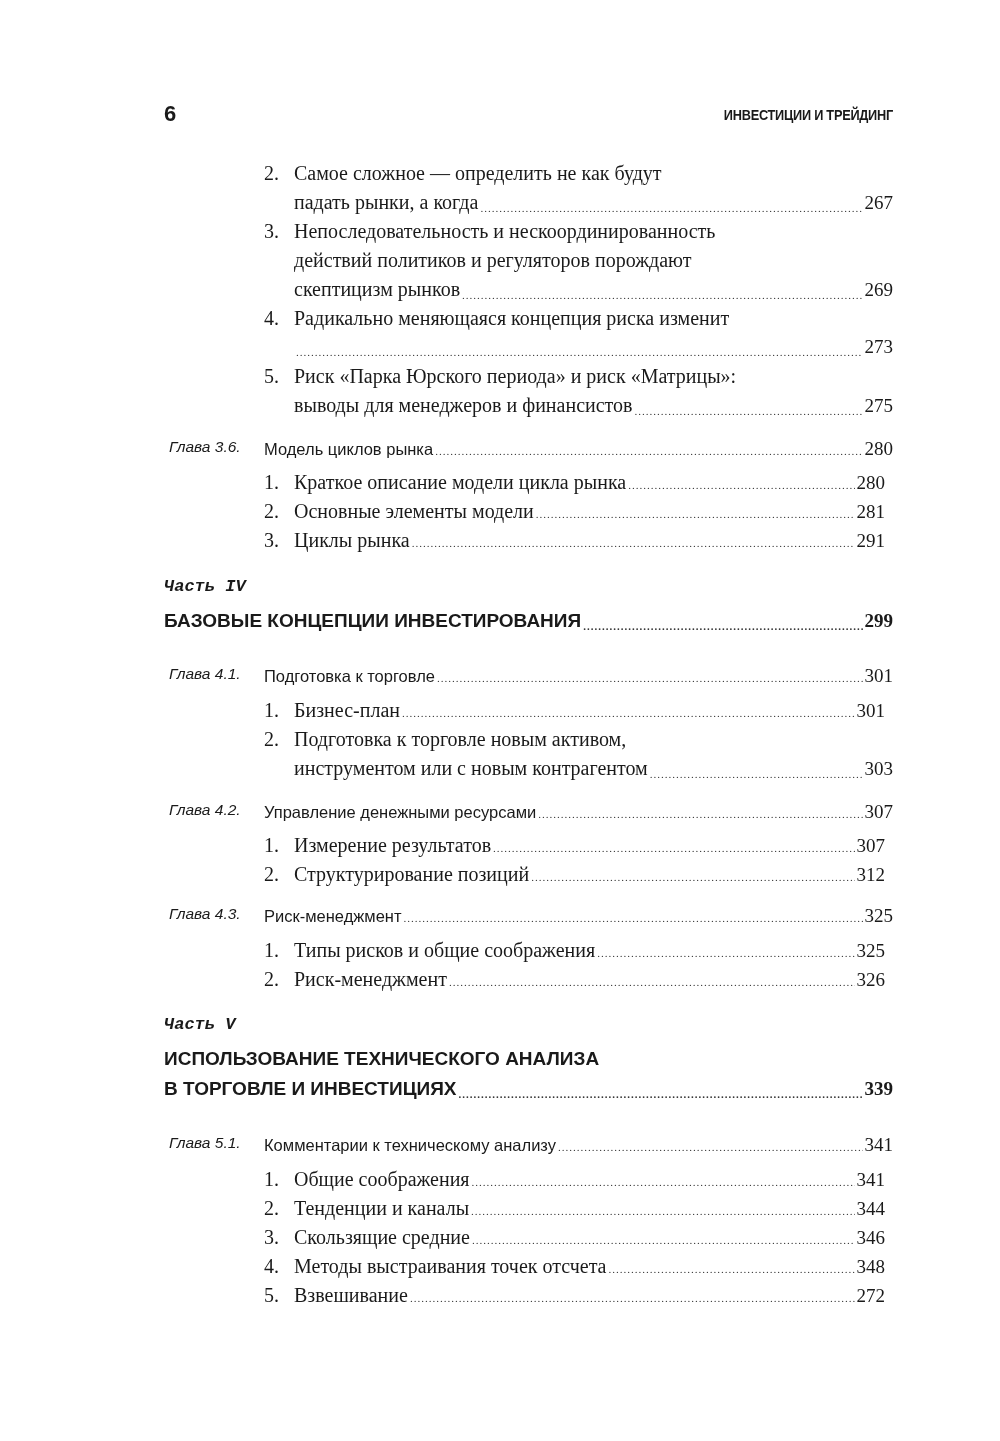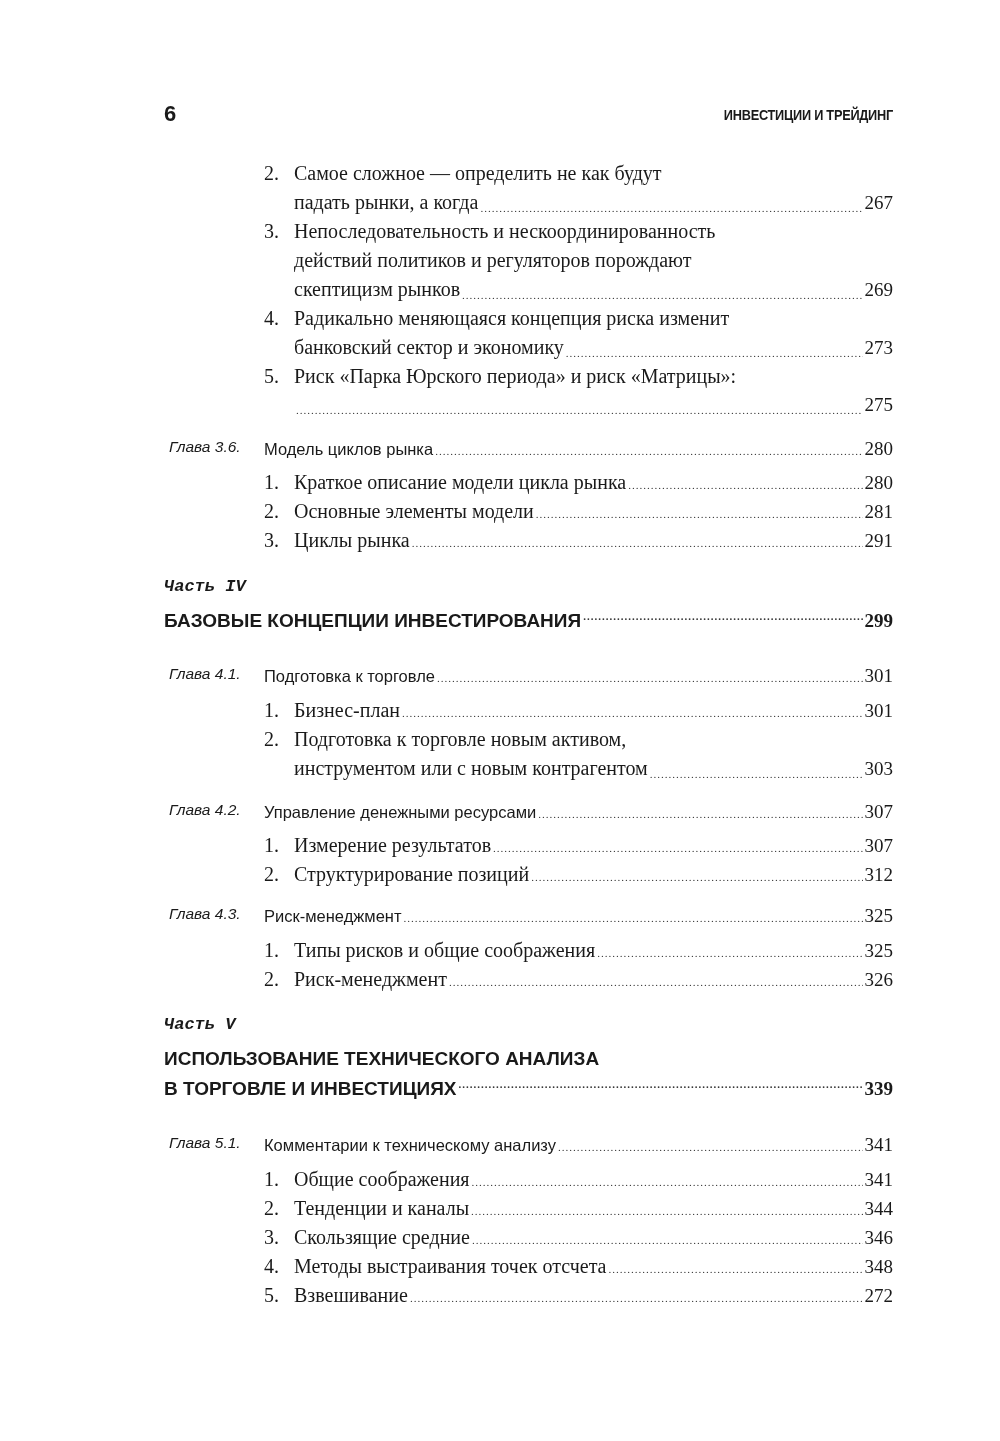--- a/index.html
+++ b/index.html
@@ -3,29 +3,29 @@
   <meta charset="utf-8">
   <style>
     html, body { margin: 0; padding: 0; background: #ffffff; }
     body { width: 1000px; height: 1441px; position: relative; overflow: hidden; color: #1a1a1a; }
     .page-num { position: absolute; left: 164px; top: 101px; font-family: "Liberation Sans", sans-serif; font-weight: bold; font-size: 22px; }
     .running-head { position: absolute; right: 107px; top: 106px; font-family: "Liberation Sans", sans-serif; font-weight: bold; font-size: 15px; letter-spacing: -0.3px; transform: scaleX(0.85); transform-origin: right center; }
     .toc { position: absolute; left: 164px; top: 0; width: 729px; }
     .row { position: absolute; left: 0; width: 729px; display: flex; align-items: baseline; }
     .serif { font-family: "Liberation Serif", serif; font-size: 20px; }
     .item-num { position: absolute; left: 100px; }
-    .item-text { position: absolute; left: 130px; right: 0; display: flex; align-items: baseline; white-space: nowrap; }
+    .item-text { position: absolute; left: 130px; right: 8px; display: flex; align-items: baseline; white-space: nowrap; }
     .cont { position: absolute; left: 130px; right: 0; display: flex; align-items: flex-end; white-space: nowrap; }
     .dots { flex: 1; overflow: hidden; white-space: nowrap; margin: 0 2px; font-family: "Liberation Serif", serif; font-size: 11px; letter-spacing: 1px; color: #333; }
     .dots::before { content: "................................................................................................................................................................................................................................................"; }
     .pg { font-family: "Liberation Serif", serif; font-size: 19px; }
     .chap-label { position: absolute; left: 5px; font-family: "Liberation Sans", sans-serif; font-style: italic; font-size: 15.5px; }
     .chap-text { position: absolute; left: 100px; right: 0; display: flex; align-items: baseline; white-space: nowrap; font-family: "Liberation Sans", sans-serif; font-size: 16.5px; }
     .part-label { position: absolute; left: 0; font-family: Liberation Mono, monospace; font-style: italic; font-weight: bold; font-size: 17px; }
-    .part-title { position: absolute; left: 0; right: 0; display: flex; align-items: flex-start; white-space: nowrap; font-family: "Liberation Sans", sans-serif; font-weight: bold; font-size: 19px; }
+    .part-title { position: absolute; left: 0; right: 0; display: flex; align-items: flex-end; white-space: nowrap; font-family: "Liberation Sans", sans-serif; font-weight: bold; font-size: 19px; }
   </style>
 </head>
 <body>
 
 <div class="page-num">6</div>
 <div class="running-head">ИНВЕСТИЦИИ И ТРЕЙДИНГ</div>
 
 <div class="toc">
 
   <div>
@@ -59,34 +59,34 @@
       </div>
   </div>
 
   <div>
     <div class="row serif" style="top:307px;">
         <span class="item-num">4.</span>
         <span class="item-text">Радикально меняющаяся концепция риска изменит</span>
       </div>
     <div class="row serif" style="top:336px;">
         <span class="cont">
-          <span>банковский сектор и экономику</span>
           <span class="dots"></span>
           <span class="pg">273</span>
         </span>
       </div>
   </div>
 
   <div>
     <div class="row serif" style="top:365px;">
         <span class="item-num">5.</span>
         <span class="item-text">Риск «Парка Юрского периода» и риск «Матрицы»:</span>
       </div>
     <div class="row serif" style="top:394px;">
         <span class="cont">
+          <span>выводы для менеджеров и финансистов</span>
           <span class="dots"></span>
           <span class="pg">275</span>
         </span>
       </div>
   </div>
 
   <div class="row" style="top:438px;">
     <span class="chap-label">Глава 3.6.</span>
     <span class="chap-text">
         <span>Модель циклов рынка</span>

